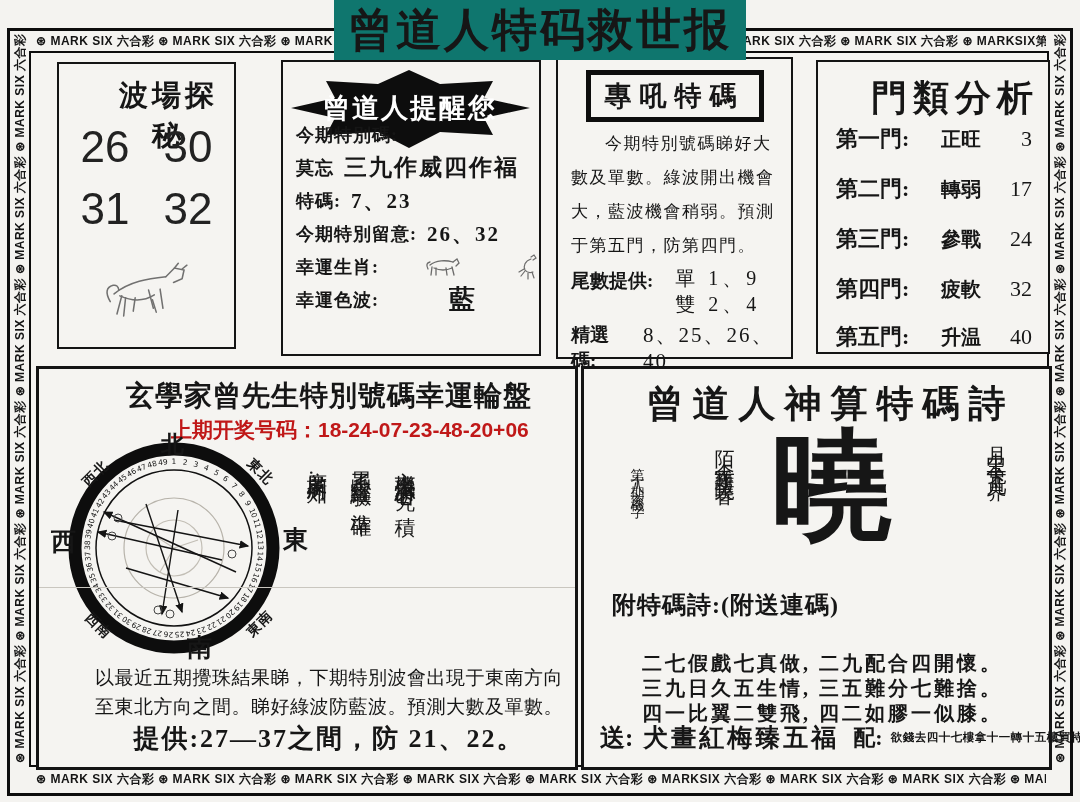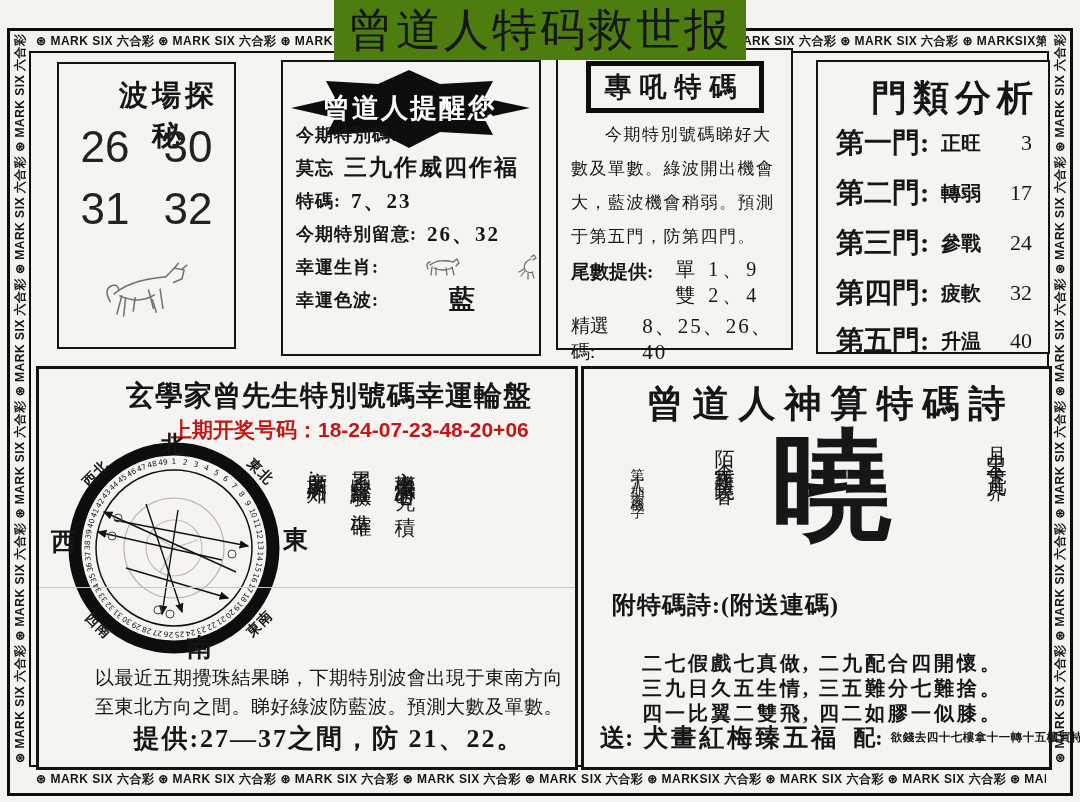--- a/index.html
+++ b/index.html
@@ -10,22 +10,22 @@
   .frame-outer{left:7px;top:28px;width:1060px;height:762px;border:3px solid #0d0d0d;}
   .content-frame{left:29px;top:51px;width:1016px;height:712px;border:2px solid #0d0d0d;background:#f5f4f1;}
   .strip{font-family:"Liberation Sans",sans-serif;font-weight:bold;font-size:12px;
          white-space:nowrap;overflow:hidden;color:#141414;letter-spacing:0.5px;line-height:22px;}
   .strip-top-left{left:36px;top:30px;width:335px;height:22px;}
   .strip-top-right{left:718px;top:30px;width:328px;height:22px;}
   .strip-bottom{left:36px;top:767px;width:1010px;height:24px;line-height:24px;}
   .strip-vert{width:733px;height:22px;transform-origin:0 0;transform:rotate(-90deg) translateX(-733px);}
   .strip-left{left:9px;top:30px;}
   .strip-right{left:1049px;top:30px;}
-  .main-title{left:50%;top:0;transform:translateX(-50%);z-index:6;background:#4d7c0f;
-              padding:0 14px;font-size:45px;font-weight:normal;letter-spacing:3px;white-space:nowrap;}
+  .main-title{left:50%;top:0;transform:translateX(-50%);z-index:6;background:#0f766e;
+              padding:0 14px;font-size:45px;font-weight:bold;letter-spacing:3px;white-space:nowrap;}
   
   .box{position:absolute;border:2px solid #141414;background:#f5f4f1;}
   .box-heavy{border-width:3px;}
   .ctr{text-align:center;margin-left:44px;}
   
   .wave-title{left:0;right:0;top:12px;font-size:29px;font-weight:bold;letter-spacing:4px;}
   .wave-row{left:0;right:0;display:flex;justify-content:center;gap:34px;
             font-family:"Liberation Sans",sans-serif;font-size:44px;color:#222;}
   
   .burst-wrap{left:3px;top:4px;}
@@ -38,28 +38,28 @@
   .zodiac-gap{margin-left:45px;display:flex;gap:55px;align-items:center;}
   
   .roar-titlebox{left:50%;transform:translateX(-50%);top:11px;border:5px solid #0d0d0d;
                  padding:3px 14px;font-size:27px;font-weight:bold;letter-spacing:8px;white-space:nowrap;}
   .roar-body{left:13px;right:13px;top:68px;font-size:17px;line-height:34px;text-indent:2em;
              letter-spacing:1.5px;font-weight:500;}
   .roar-tails{left:13px;top:206px;display:flex;}
   .roar-tail-label{font-weight:bold;font-size:19px;padding-top:3px;}
   .roar-tail-vals{margin-left:22px;font-size:20px;line-height:26px;letter-spacing:4px;}
   .roar-select{left:13px;top:262px;display:flex;align-items:center;}
-  .roar-select-label{font-weight:normal;font-size:19px;}
+  .roar-select-label{font-weight:bold;font-size:19px;}
   .roar-select-val{font-size:21px;margin-left:12px;letter-spacing:2px;}
   
   .gates-title{left:0;right:0;top:12px;font-size:36px;font-weight:bold;letter-spacing:6px;
                font-family:"Liberation Sans",sans-serif;}
   .gate-row{left:18px;right:16px;height:28px;display:grid;grid-template-columns:96px 1fr 42px;
             align-items:center;}
-  .gate-label{font-weight:bold;font-size:28px;}
+  .gate-label{font-weight:bold;font-size:22px;}
   .gate-status{font-size:20px;text-align:center;font-weight:bold;}
   .gate-value{font-size:22px;text-align:right;}
   
   .wheel-title{left:0;right:0;top:8px;font-size:28px;font-weight:bold;letter-spacing:1px;}
   .last-draw{left:132px;top:47px;font-size:21px;font-weight:bold;color:#c01818;
              font-family:"Liberation Sans",sans-serif;white-space:nowrap;}
   .wheel-svg{left:18px;top:62px;}
   .cp{font-size:25px;font-weight:bold;}
   .cp-n{left:122px;top:60px;font-size:23px;}
   .cp-s{left:148px;top:262px;}
@@ -173,21 +173,21 @@
           </svg>
         </span>
       </div>
       <div class="rline">
         <span class="rlabel">幸運色波:</span>
         <span class="blue-char">藍</span>
       </div>
     </div>
   </div>
 
-  <div class="box" style="left:556px;top:48px;width:233px;height:298px;">
+  <div class="box" style="left:556px;top:57px;width:233px;height:298px;">
     <div class="abs roar-titlebox">專吼特碼</div>
     <div class="abs roar-body">今期特別號碼睇好大數及單數。綠波開出機會大，藍波機會稍弱。預測于第五門，防第四門。</div>
     <div class="abs roar-tails">
       <span class="roar-tail-label">尾數提供:</span>
       <span class="roar-tail-vals">
         <div>單 1、9</div>
         <div>雙 2、4</div>
       </span>
     </div>
     <div class="abs roar-select">

